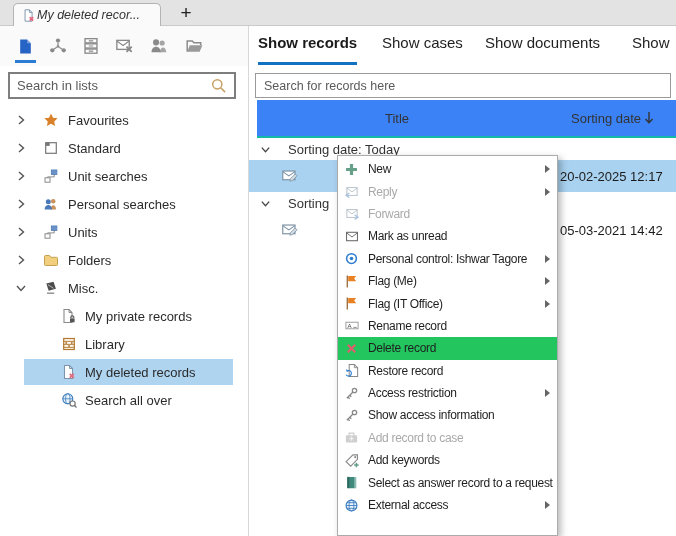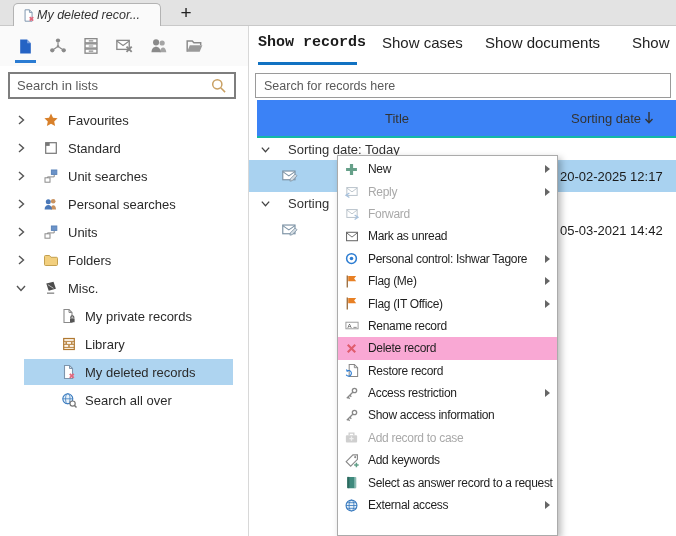--- a/index.html
+++ b/index.html
@@ -46,21 +46,21 @@
   .trow .nico { position: absolute; left: 43px; top: 6px; z-index: 1; }
   .trow.child .nico { left: 61px; }
   .trow .tlabel { position: absolute; left: 68px; top: 7px; font-size: 13px; color: #2b2b2b;
                   white-space: nowrap; z-index: 1; }
   .trow.child .tlabel { left: 85px; }
   .trow .hi { position: absolute; left: 24px; right: 15px; top: 1px; bottom: 1px; background: #aed4f0; }
 
   
   .content { position: absolute; left: 249px; top: 26px; width: 427px; height: 510px; background: #fff; }
   .ctab { position: absolute; top: 8px; font-size: 15px; color: #1f1f1f; white-space: nowrap; }
-  .ctab.active { font-weight: bold; color: #1b1b1b; font-family: Liberation Mono, monospace; }
+  .ctab.active { font-weight: bold; color: #1b1b1b; }
   .ct0 { left: 9px; } .ct1 { left: 133px; } .ct2 { left: 236px; } .ct3 { left: 383px; }
   .cunderline { position: absolute; left: 9px; top: 36px; width: 99px; height: 3px; background: #1172c2; }
 
   .sbox2 { position: absolute; left: 6px; top: 47px; width: 416px; height: 25px;
            border: 1px solid #9a9a9a; background: #fff; display: flex; align-items: center; padding: 0 8px; justify-content: center; }
   .sbox2 input { flex: 1; border: none; outline: none; background: transparent;
                  font-size: 12.5px; color: #444; font-family: inherit; }
 
   .list { position: absolute; left: 0; top: 74px; width: 427px; height: 436px; }
   .coldiv { position: absolute; left: 307px; top: 0; width: 1px; height: 436px; background: #ccc; }
@@ -84,21 +84,21 @@
   
   .cmenu { position: absolute; left: 337px; top: 155px; width: 221px; height: 381px;
            background: #fff; border: 1px solid #ababab; box-shadow: 3px 3px 7px rgba(0,0,0,0.28);
            padding-top: 2px; z-index: 10; overflow: hidden; }
   .mi { position: relative; height: 22.4px; display: flex; align-items: center;
         padding-left: 5px; overflow: hidden; }
   .mi .mic { flex: 0 0 17px; width: 17px; height: 17px; margin-right: 8px;
              display: flex; align-items: center; justify-content: center; }
   .mi .mlabel { font-size: 12px; letter-spacing: -0.3px; color: #1f1f1f; white-space: nowrap; }
   .mi.dis .mlabel { color: #a9a9a9; }
-  .mi.hl { background: #f9a8d4; text-align: center; }
+  .mi.hl { background: #22c55e; text-align: center; }
   .mi .sub { position: absolute; right: 7px; top: 50%; transform: translateY(-50%);
              width: 0; height: 0; border-left: 5px solid #666;
              border-top: 4px solid transparent; border-bottom: 4px solid transparent; }
 </style>
 </head>
 <body>
 
 <div class="tabbar">
   <div class="tab">
     <span>

